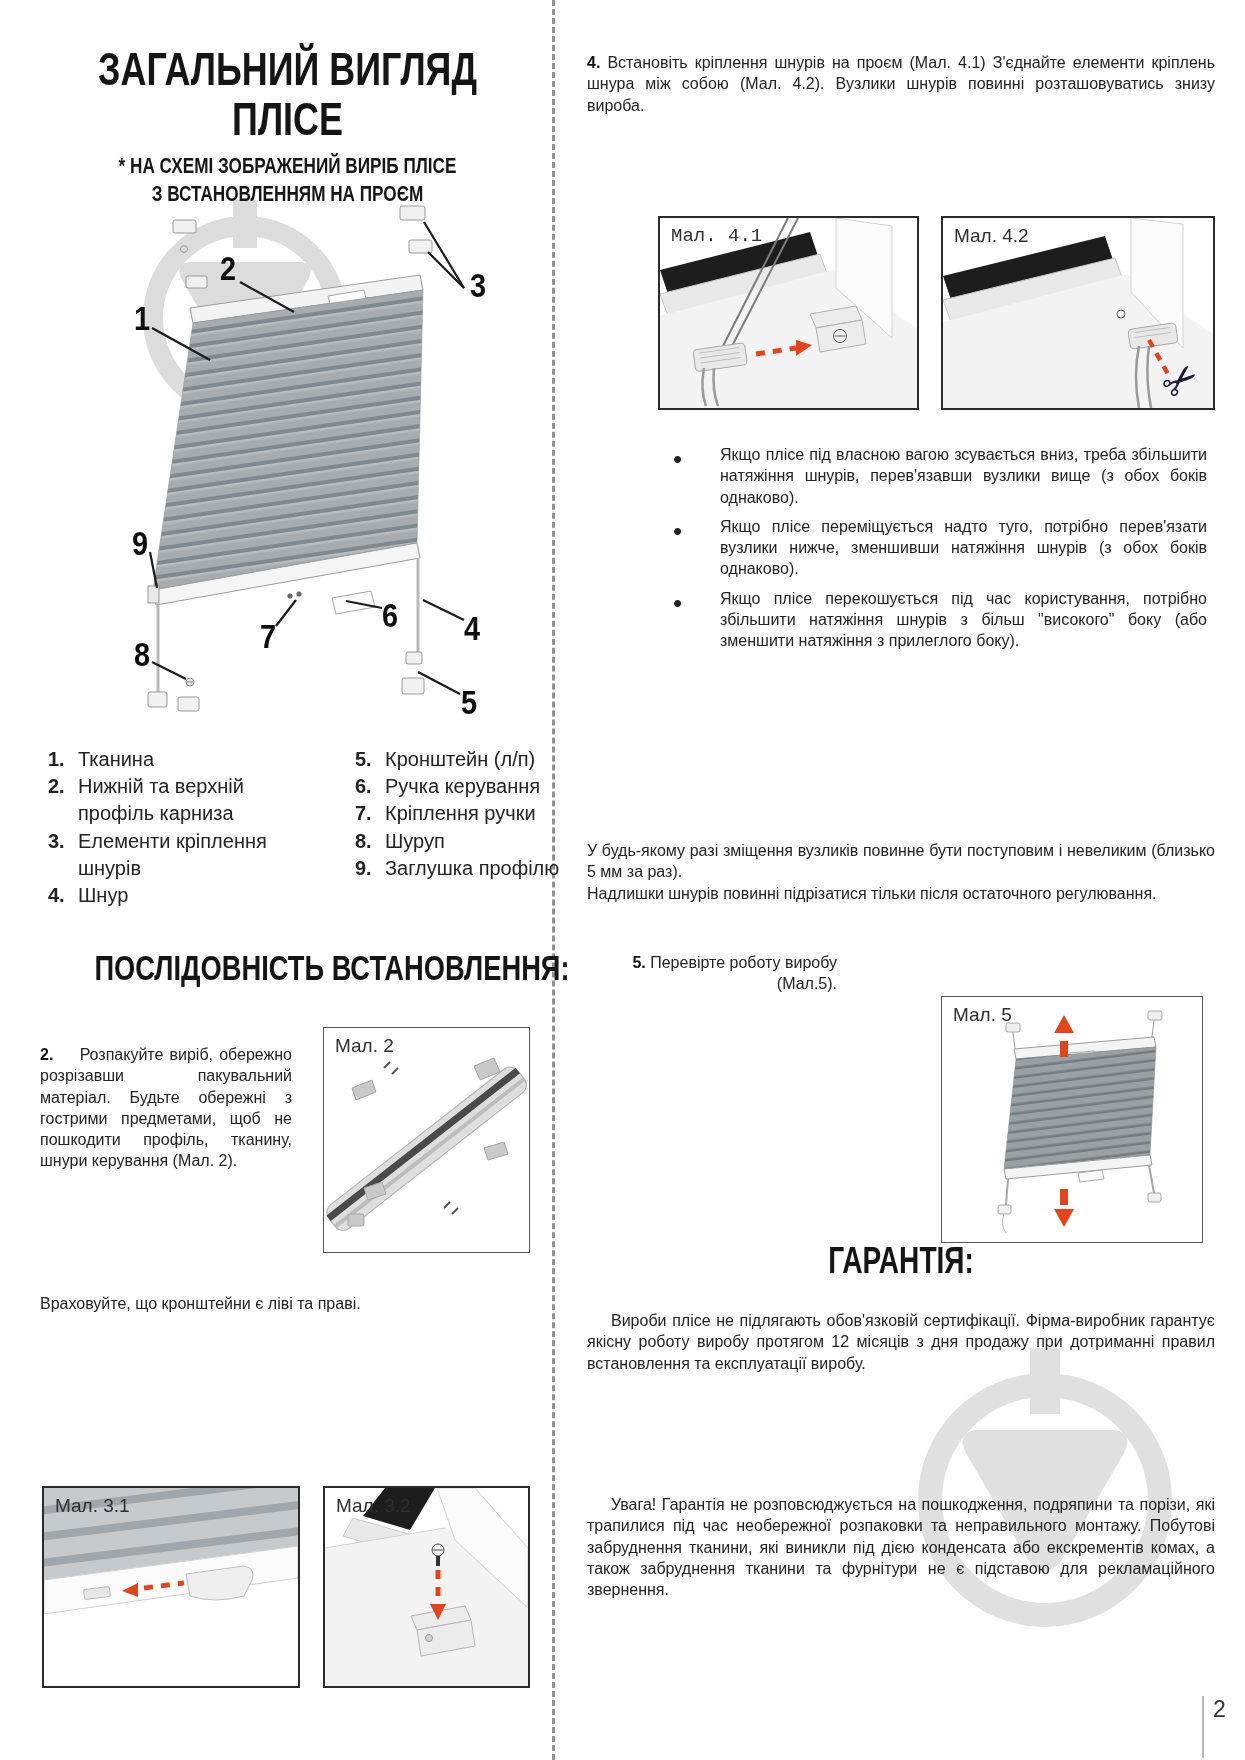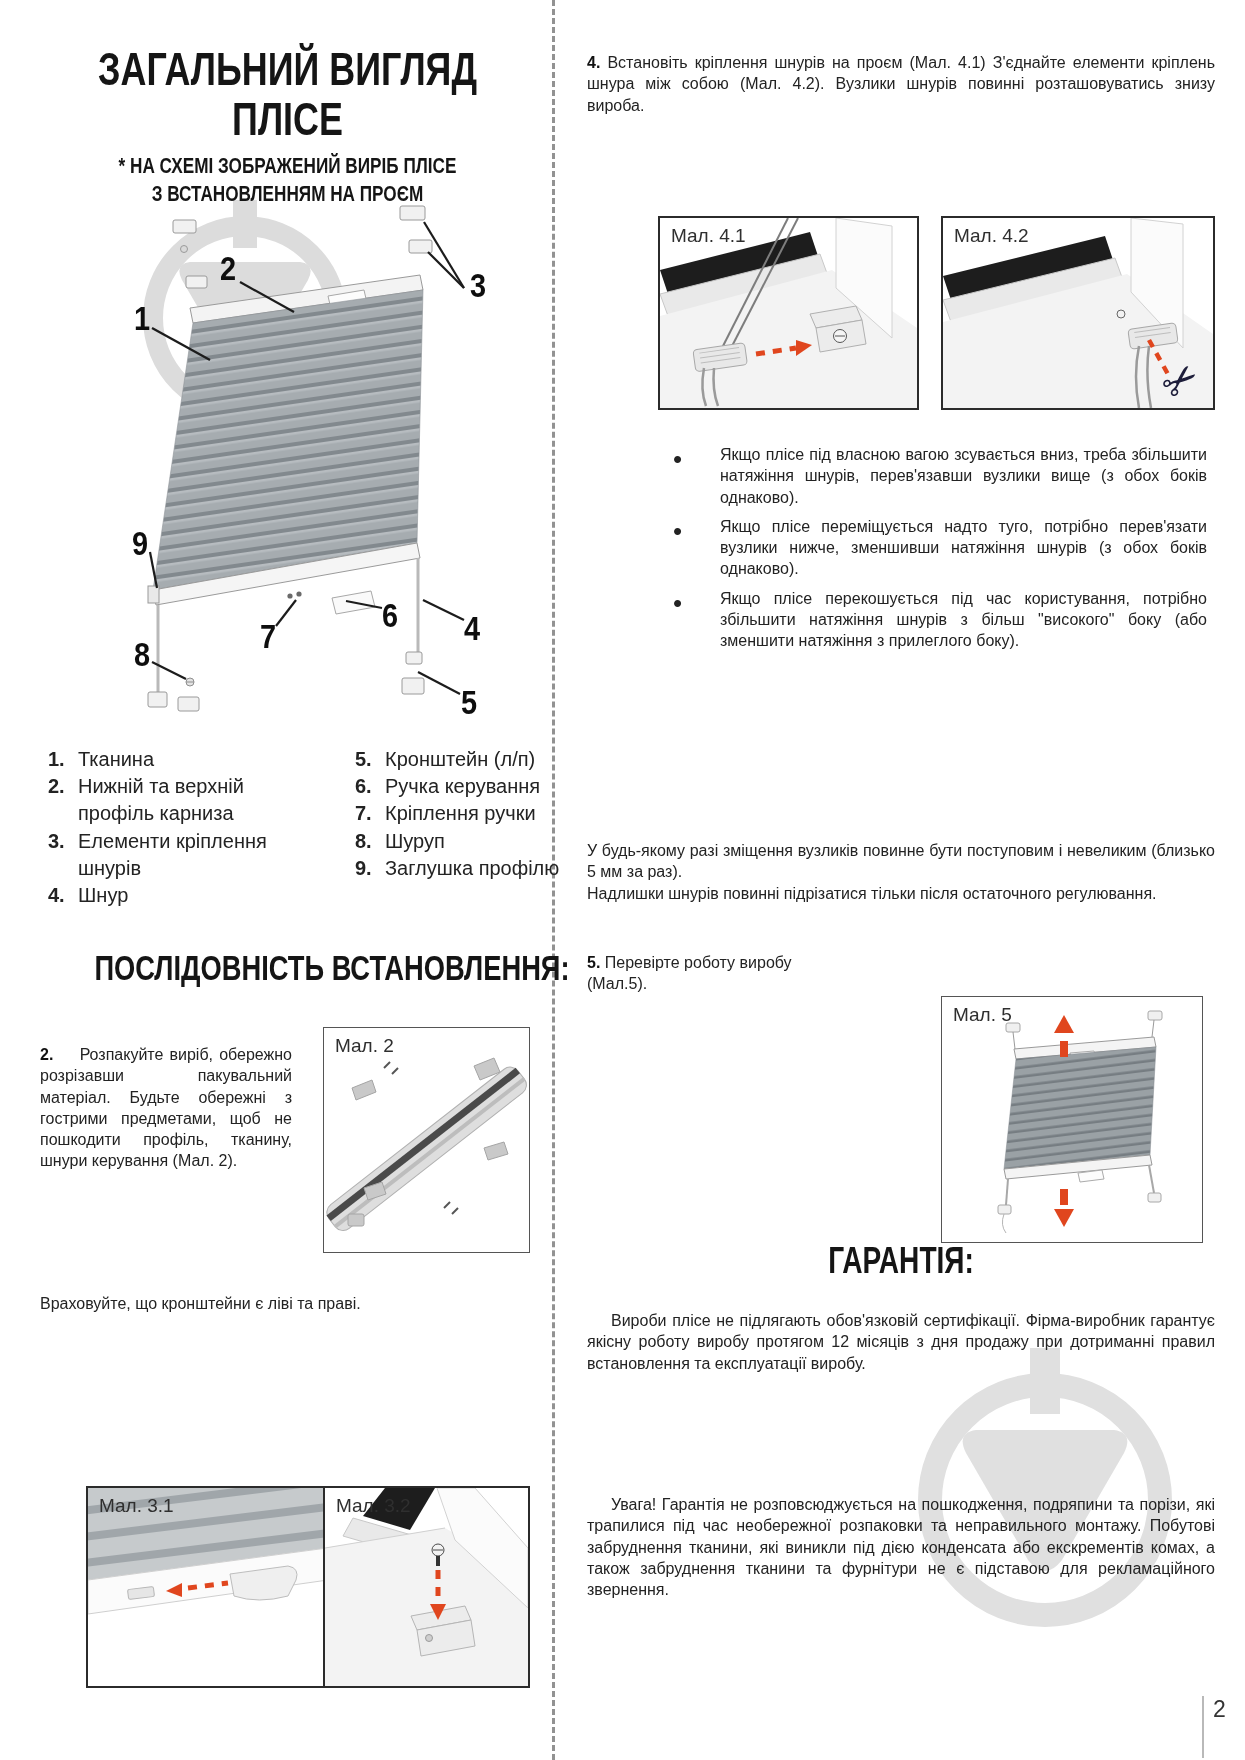--- a/index.html
+++ b/index.html
@@ -195,21 +195,21 @@
         <line x1="120" y1="180" x2="126" y2="174"></line>
           <line x1="128" y1="186" x2="134" y2="180"></line>
       </g>
     </svg>
   </div>
 
   <div class="abs para z1" style="left:40px;top:1293px;width:492px;">
     <p>Враховуйте, що кронштейни є ліві та праві.</p>
   </div>
 
-  <div class="figure" style="left:42px;top:1486px;width:258px;height:202px;margin-left:44px;">
+  <div class="figure" style="left:42px;top:1486px;width:258px;height:202px;">
     <div class="figlabel">Мал. 3.1</div>
     <svg width="254" height="198" viewBox="0 0 254 198">
       <defs>
         <pattern id="plF31" width="300" height="26" patternUnits="userSpaceOnUse" patternTransform="rotate(-7)">
           <rect width="300" height="26" fill="#c6cacc"></rect>
           <rect y="18" width="300" height="8" fill="#a0a6aa"></rect>
         </pattern>
       </defs>
       <polygon points="0,0 254,0 254,58 0,92" fill="url(#plF31)"></polygon>
       <polygon points="0,92 254,58 254,90 0,126" fill="#fbfbfb" stroke="#cfcfcf"></polygon>
@@ -244,21 +244,21 @@
       <line x1="113" y1="82" x2="113" y2="116" stroke="#e0461e" stroke-width="5" stroke-dasharray="9 8"></line>
       <polygon points="113,132 105,116 121,116" fill="#e0461e"></polygon>
     </svg>
   </div>
 
   <div class="abs para z1" style="left:587px;top:52px;width:628px;">
     <p><span class="num">4.</span>
        <span>Встановіть кріплення шнурів на проєм (Мал. 4.1) З'єднайте елементи кріплень шнура між собою (Мал. 4.2). Вузлики шнурів повинні розташовуватись знизу вироба.</span></p>
   </div>
 
-  <div class="figure" style="left:658px;top:216px;width:261px;height:194px;">
+  <div class="figure" style="left:658px;top:216px;width:261px;height:194px;font-family:Liberation Mono, monospace;">
     <div class="figlabel">Мал. 4.1</div>
     <svg width="257" height="190" viewBox="0 0 257 190">
       <polygon points="0,52 150,14 158,38 8,76" fill="#1d1d1d"></polygon>
       <polygon points="0,76 160,36 168,58 8,98" fill="#e9e9e9" stroke="#c8c8c8"></polygon>
       <polygon points="0,98 172,52 257,110 257,190 0,190" fill="#f3f3f3"></polygon>
       <polygon points="176,0 232,8 232,120 176,70" fill="#fbfbfb" stroke="#d2d2d2"></polygon>
 
       <line x1="62" y1="130" x2="128" y2="0" stroke="#7d7d7d" stroke-width="2"></line>
       <line x1="70" y1="132" x2="138" y2="0" stroke="#7d7d7d" stroke-width="2"></line>
 
@@ -313,21 +313,21 @@
       <li>Якщо плісе переміщується надто туго, потрібно перев'язати вузлики нижче, зменшивши натяжіння шнурів (з обох боків однаково).</li>
       <li>Якщо плісе перекошується під час користування, потрібно збільшити натяжіння шнурів з більш "високого" боку (або зменшити натяжіння з прилеглого боку).</li>
     </ul>
   </div>
 
   <div class="abs para z1" style="left:587px;top:840px;width:628px;">
     <p>У будь-якому разі зміщення вузликів повинне бути поступовим і невеликим (близько 5 мм за раз).</p>
     <p>Надлишки шнурів повинні підрізатися тільки після остаточного регулювання.</p>
   </div>
 
-  <div class="abs para z1" style="left:587px;top:952px;width:250px;text-align:left;">
+  <div class="abs para z1" style="left:587px;top:952px;width:250px;text-align:right;">
     <p><span class="num">5.</span>
        <span>Перевірте роботу виробу (Мал.5).</span></p>
   </div>
 
   <div class="figure thin" style="left:941px;top:953px;width:262px;height:247px;margin-top:43px;">
     <div class="figlabel">Мал. 5</div>
     <svg width="259" height="243" viewBox="0 0 259 243">
       <defs>
         <pattern id="plF5" width="200" height="9" patternUnits="userSpaceOnUse" patternTransform="rotate(-7)">
           <rect width="200" height="9" fill="#9aa1a5"></rect>

